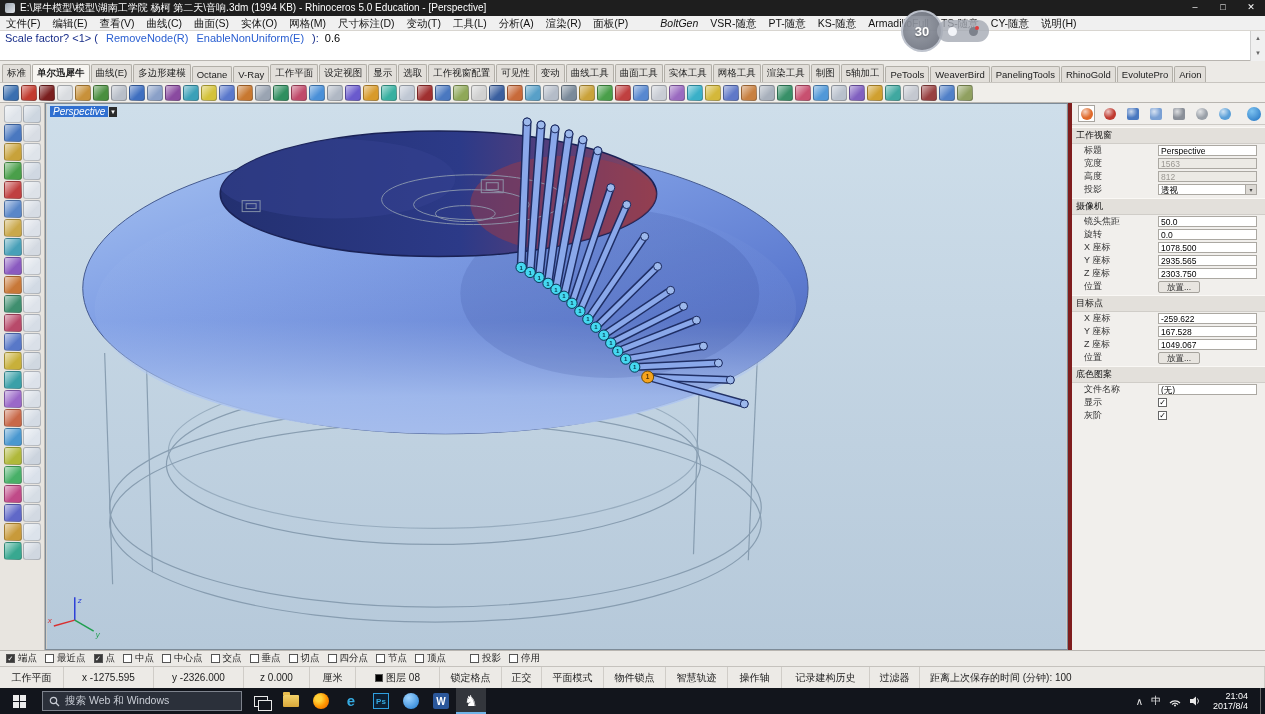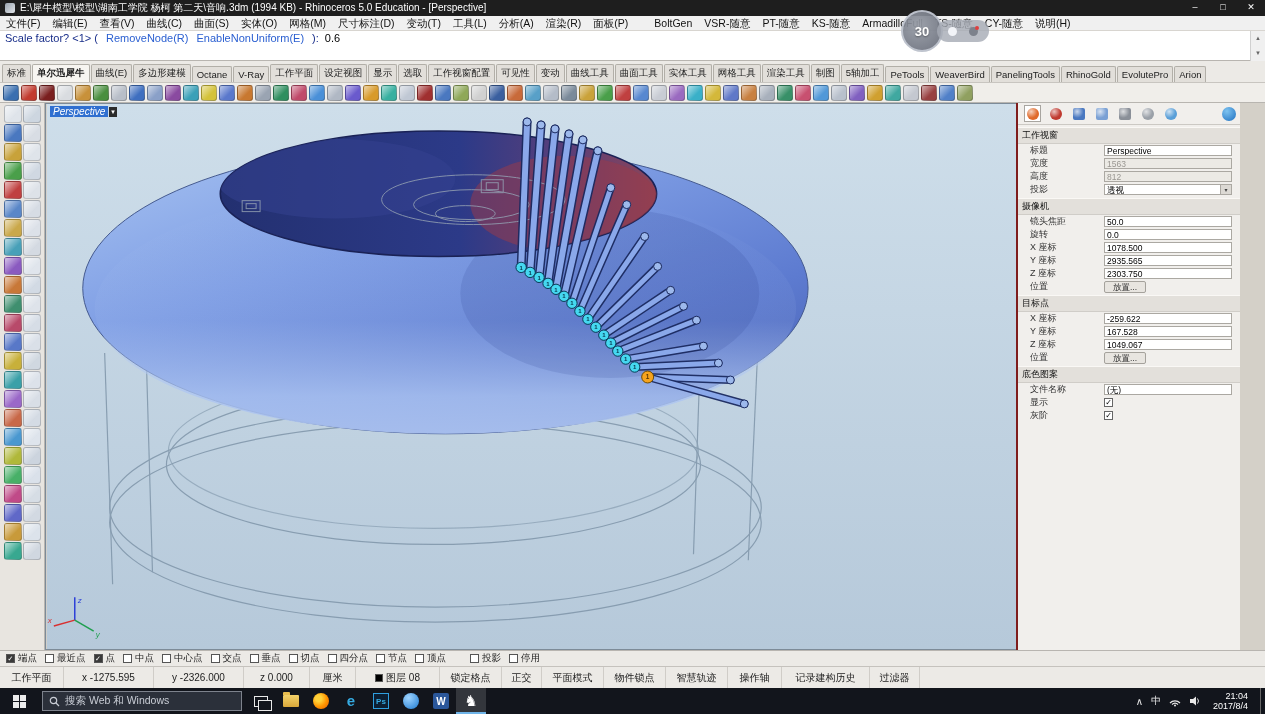--- a/index.html
+++ b/index.html
@@ -13,21 +13,21 @@
   .app-ico{ width:10px; height:10px; margin:0 5px; border-radius:2px;
             background:linear-gradient(135deg,#9aa4b0,#e2e6ea); }
   #title-text{ flex:1; white-space:nowrap; overflow:hidden; }
   .wbtns{ display:flex; height:16px; }
   .wbtn{ width:28px; height:16px; line-height:15px; text-align:center; font-size:9px; color:#fff; }
 
   
   #menubar{ position:absolute; left:0; top:16px; width:1265px; height:15px; background:#f0f0f0;
             border-bottom:1px solid #d8d5d0; display:flex; align-items:center; font-size:10.5px; color:#111; }
   .menu-item{ padding:0 6px; height:15px; line-height:15px; white-space:nowrap; }
-  .menu-gap{ margin-left:14px; }
+  .menu-gap{ margin-left:20px;font-style:italic; }
 
   
   #cmdarea{ position:absolute; left:0; top:31px; width:1265px; height:30px; background:#fff;
             border-bottom:1px solid #b8b5b0; }
   .cmdline{ height:15px; line-height:15px; padding-left:5px; font-size:11px; color:#2433c8; white-space:nowrap; }
   #cmd-prompt{ height:15px; line-height:15px; padding-left:5px; font-size:11px; white-space:nowrap; }
   .cmd-prefix{ color:#1a2f8a; }
   .cmd-opt{ color:#2a5fd1; margin-left:8px; }
   .cmd-suffix{ color:#1a2f8a; margin-left:8px; }
   .cmd-value{ color:#000; margin-left:6px; }
@@ -53,22 +53,22 @@
             gap:1px; padding:2px; justify-content:center; align-content:start; }
   .sbicon{ width:18px; height:18px; border-radius:3px; border:1px solid rgba(0,0,0,.2); }
 
   #viewport{ position:absolute; left:45px; top:103px; width:1023px; height:547px; border:1px solid #7d8b98; }
   #vp-svg{ display:block; width:100%; height:100%; }
   #vp-label-wrap{ position:absolute; top:2px; left:4px; display:flex; align-items:center; }
   #vp-label{ background:#2f6fd0; color:#fff; font-size:10px; padding:0 3px; font-style:italic; }
   .vp-label-arrow{ background:#2b2b2b; color:#fff; font-size:7px; padding:1px 2px; margin-left:1px; }
 
   
-  #panel{ position:absolute; left:1016px; top:103px; width:224px; height:547px; background:#f1efec;
-          border-left:2px solid #7f1d1d; font-size:9px; }
+  #panel{ position:absolute; left:1068px; top:103px; width:197px; height:547px; background:#f1efec;
+          border-left:4px solid #7f1d1d; font-size:9px; }
   #panel-tabs{ height:22px; display:flex; align-items:center; gap:6px; padding:0 6px;
                border-bottom:1px solid #ccc9c4; position:relative; }
   .ptab{ width:17px; height:17px; display:flex; align-items:center; justify-content:center; border:1px solid transparent; }
   .ptab.active{ background:#fff; border-color:#a8a5a0; }
   .ptab-glyph{ width:12px; height:12px; border-radius:2px; }
   .pmenu{ position:absolute; right:4px; top:4px; width:14px; height:14px; border-radius:50%;
           background:radial-gradient(circle at 35% 30%, #7ec3f0, #1d6fc0); }
   .psec-h{ background:#e3e0db; padding:1px 4px; color:#111; margin-top:2px;
            border-top:1px solid #faf8f5; border-bottom:1px solid #d0cdc8; }
   .prow{ display:flex; align-items:center; height:13px; padding:0 8px 0 12px; }
@@ -730,20 +730,23 @@
       </div>
       <div class="scell bold" style="width: 54px;">
         <span>操作轴</span>
       </div>
       <div class="scell" style="width: 88px;">
         <span>记录建构历史</span>
       </div>
       <div class="scell" style="width: 50px;">
         <span>过滤器</span>
       </div>
+      <div class="scell left" style="flex: 1 1 0%;">
+        <span>距离上次保存的时间 (分钟): 100</span>
+      </div>
     </div>
 
   <div id="taskbar">
     <div id="start-btn">
       <div class="winlogo">
           <span></span>
           <span></span>
           <span></span>
           <span></span>
         </div>

